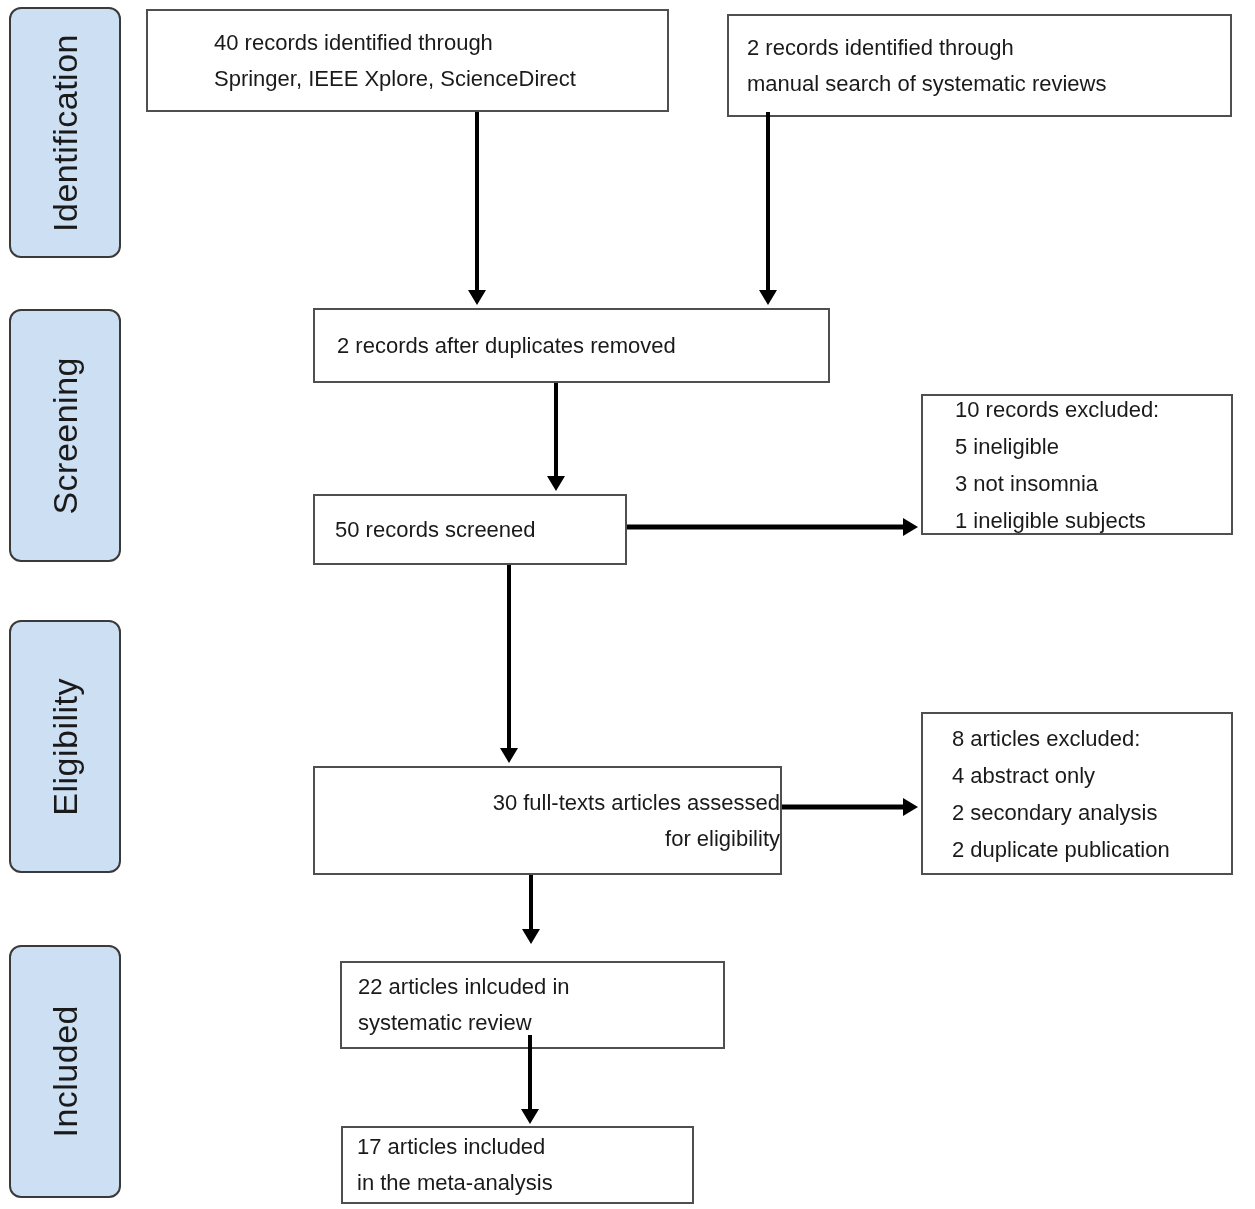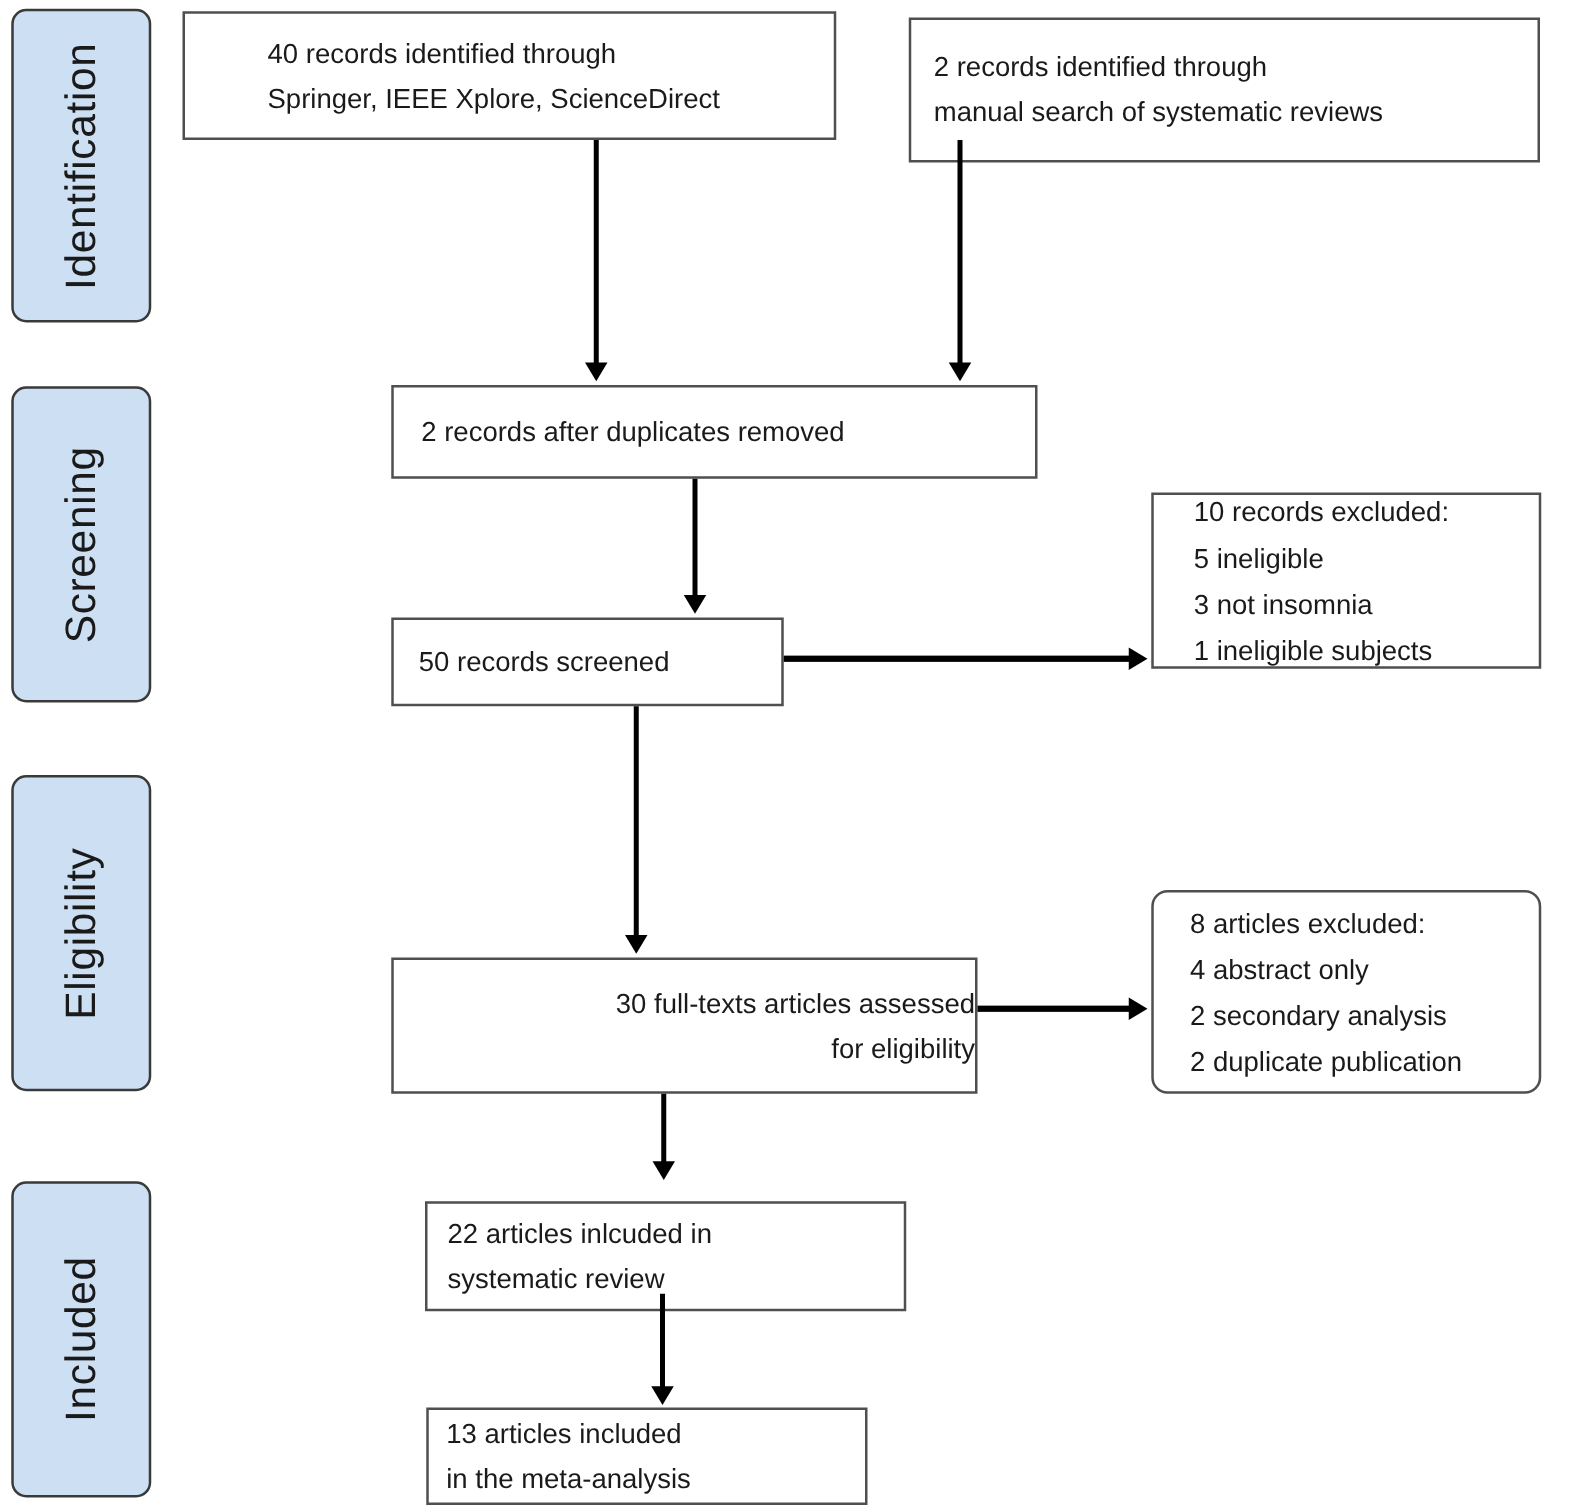--- a/index.html
+++ b/index.html
@@ -102,21 +102,21 @@
   </div>
   <div class="stage" style="top:945px; height:253px;">
     <span class="stage-label">Included</span>
   </div>
 
   <div class="fbox" style="left:146px; top:9px; width:523px; height:103px; padding-left:66px;">
     <div class="bline">40 records identified through</div>
     <div class="bline">Springer, IEEE Xplore, ScienceDirect</div>
   </div>
 
-  <div class="fbox" style="left:727px; top:14px; width:505px; height:116px; padding-left:18px;">
+  <div class="fbox" style="left:727px; top:14px; width:505px; height:103px; padding-left:18px;">
     <div class="bline">2 records identified through</div>
     <div class="bline">manual search of systematic reviews</div>
   </div>
 
   <div class="fbox" style="left:313px; top:308px; width:517px; height:75px; padding-left:22px;">
     <div class="bline">2 records after duplicates removed</div>
   </div>
 
   <div class="fbox" style="left:313px; top:494px; width:314px; height:71px; padding-left:20px;">
     <div class="bline">50 records screened</div>
@@ -127,34 +127,34 @@
     <div class="bline">5 ineligible</div>
     <div class="bline">3 not insomnia</div>
     <div class="bline">1 ineligible subjects</div>
   </div>
 
   <div class="fbox" style="left:313px; top:766px; width:469px; height:109px; padding-left:34px;text-align:right;">
     <div class="bline">30 full-texts articles assessed</div>
     <div class="bline">for eligibility</div>
   </div>
 
-  <div class="fbox list" style="left:921px; top:712px; width:312px; height:163px; padding-left:29px;border-radius:13px;">
+  <div class="fbox list" style="left:921px; top:712px; width:312px; height:163px; padding-left:29px;">
     <div class="bline">8 articles excluded:</div>
     <div class="bline">4 abstract only</div>
     <div class="bline">2 secondary analysis</div>
     <div class="bline">2 duplicate publication</div>
   </div>
 
   <div class="fbox" style="left:340px; top:947px; width:385px; height:88px; padding-left:16px;margin-top:14px;">
     <div class="bline">22 articles inlcuded in</div>
     <div class="bline">systematic review</div>
   </div>
 
   <div class="fbox" style="left:341px; top:1126px; width:353px; height:78px; padding-left:14px;">
-    <div class="bline">13 articles included</div>
+    <div class="bline">17 articles included</div>
     <div class="bline">in the meta-analysis</div>
   </div>
 
   <div class="arrow-v" style="left:468px; top:112px; height:193px;">
     <div class="shaft"></div>
     <div class="head"></div>
   </div>
 
   <div class="arrow-v" style="left:759px; top:112px; height:193px;">
     <div class="shaft"></div>

